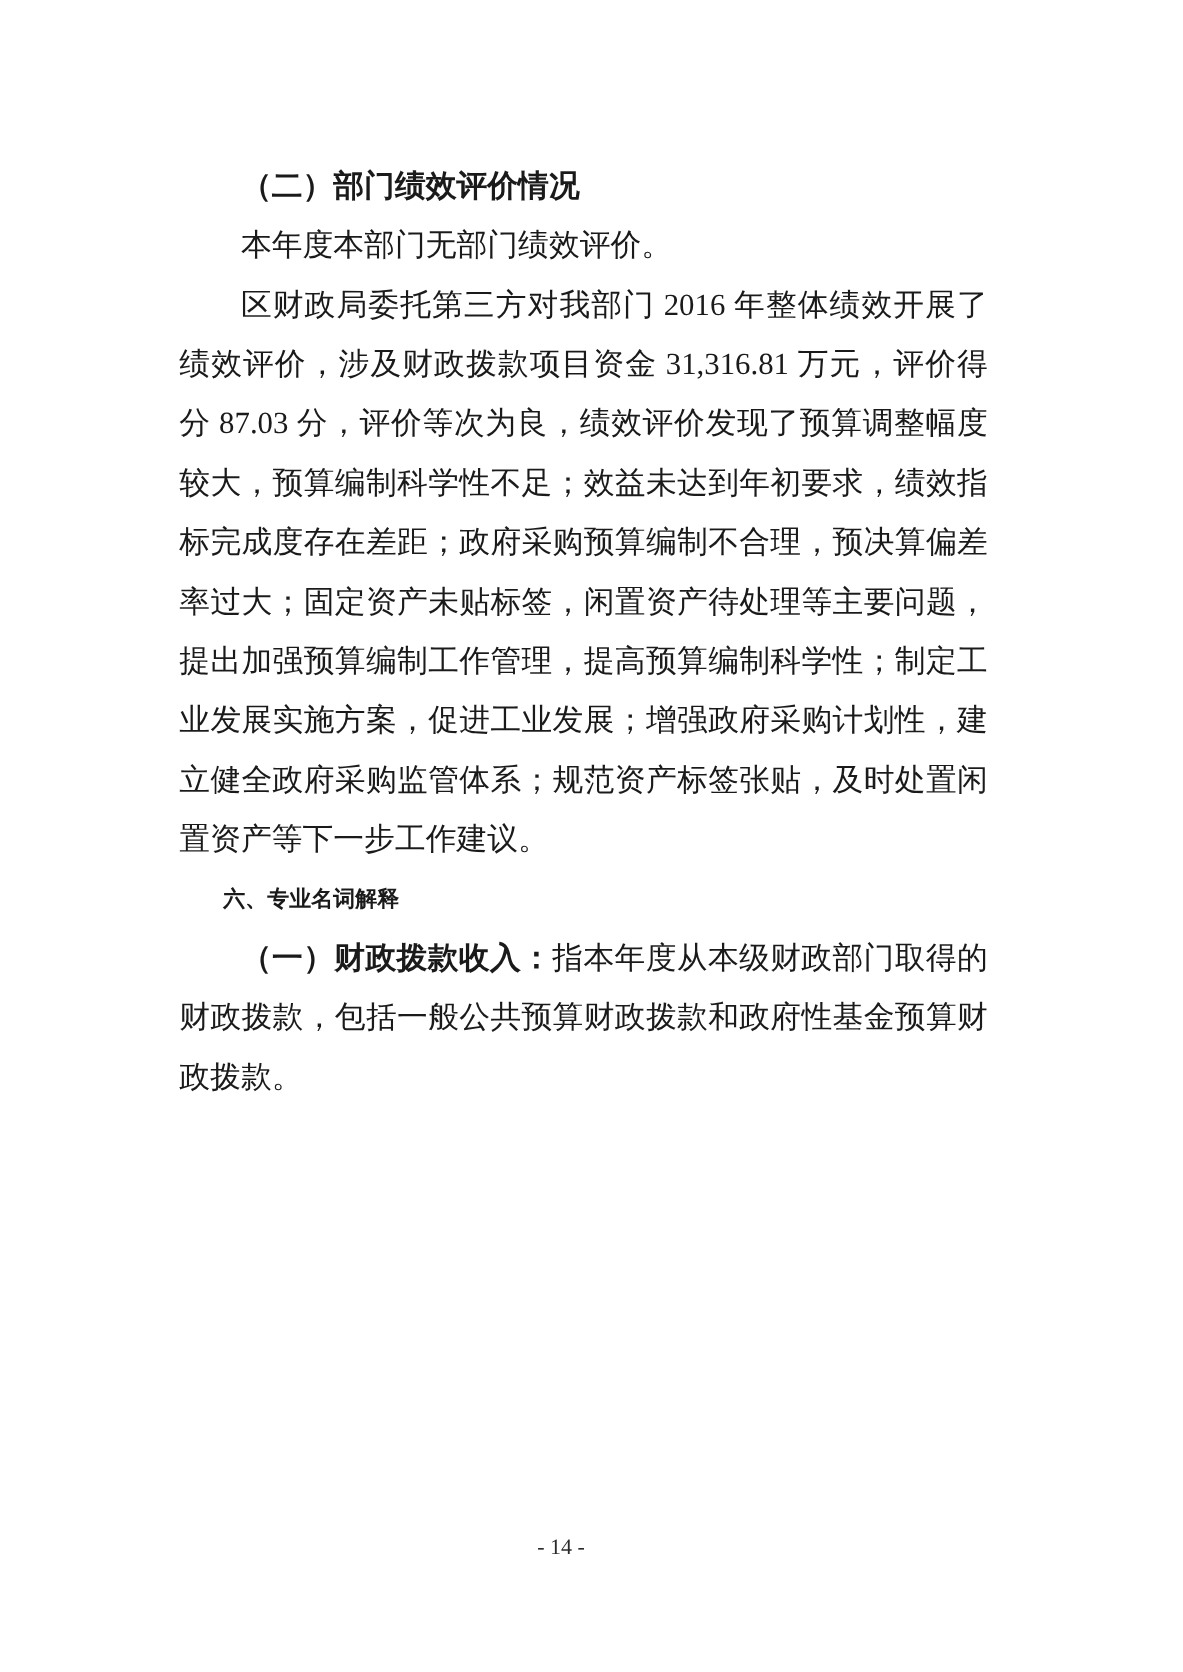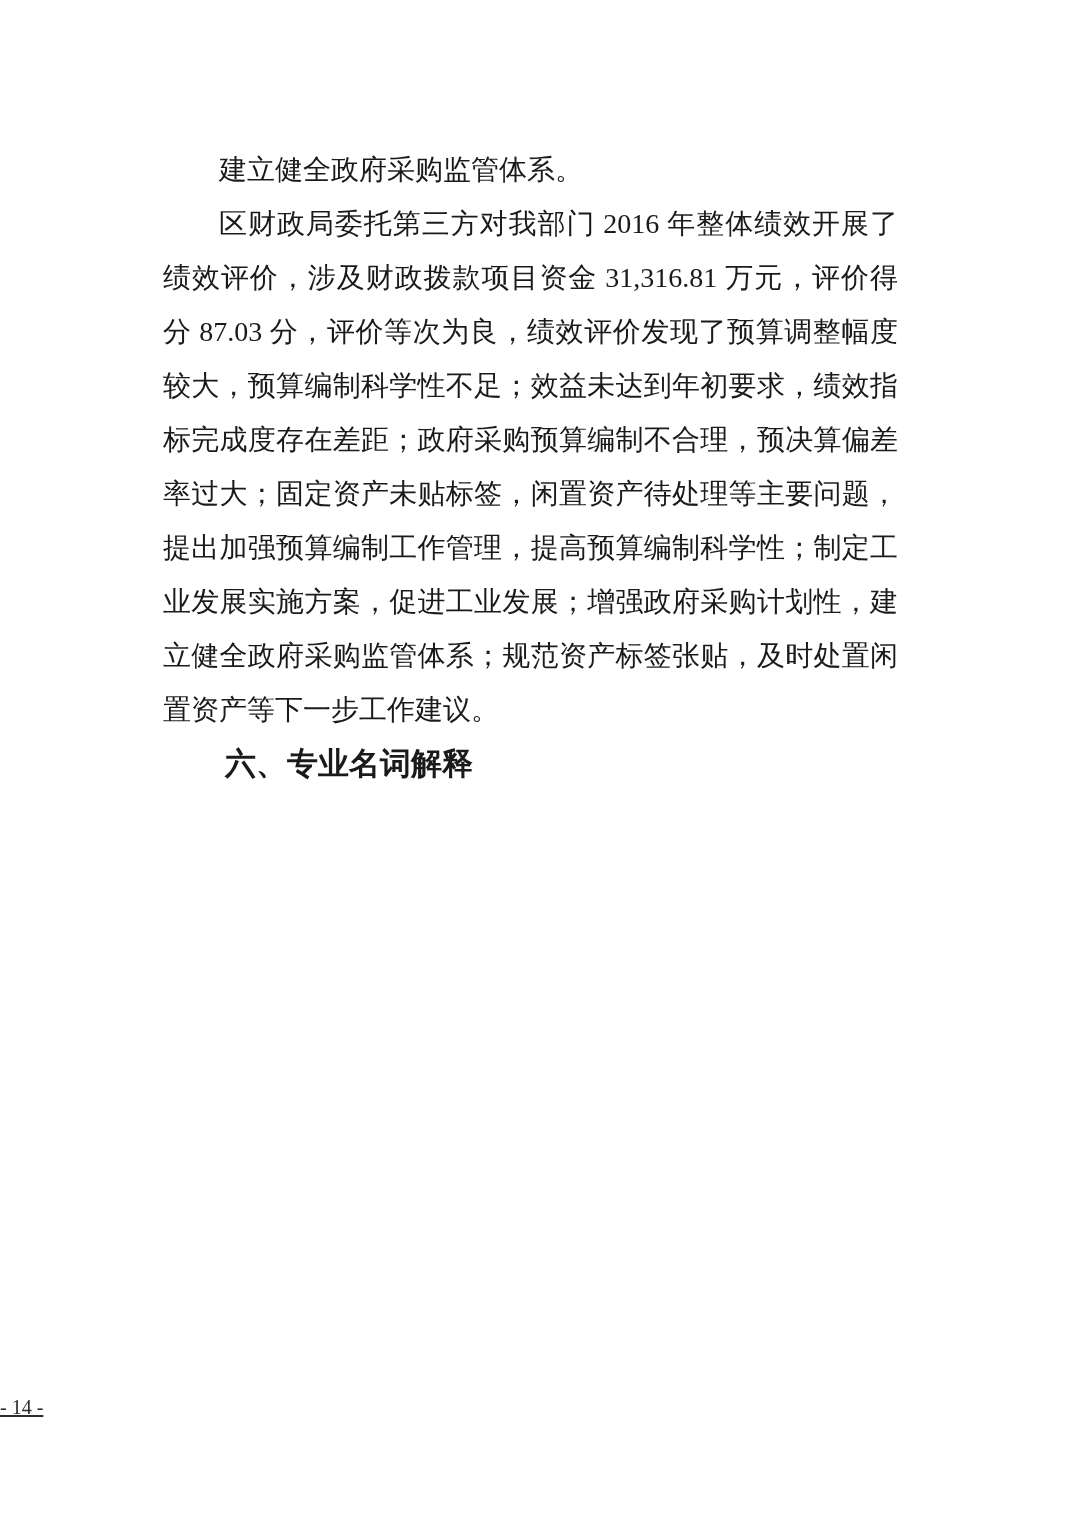--- a/index.html
+++ b/index.html
@@ -24,53 +24,54 @@
   .block {
     margin: 0;
     text-indent: 2em;
   }
   .subheading {
     font-weight: bold;
   }
   .heading {
     font-family: "Liberation Sans", "DejaVu Sans", sans-serif;
     font-weight: bold;
-    font-size: 31px;
+    font-size: 20px;
     text-align: left;
   }
   .term-label {
     font-weight: bold;
   }
   .page-footer {
     position: absolute;
     left: 0;
     top: 1396px;
     width: 1020px;
-    text-align: left;
+    text-align: center;
     font-family: "Liberation Serif", "DejaVu Serif", serif;
     font-size: 20px;
     color: #2b2b2b;
-    text-decoration: underline;
   }
 </style>
 </head>
 <body>
 
 <div class="page">
 
   <div class="content">
 
+    <p class="block subheading">（二）部门绩效评价情况</p>
 
-    <p class="block">建立健全政府采购监管体系。</p>
+    <p class="block">本年度本部门无部门绩效评价。</p>
 
 
     <p class="block">区财政局委托第三方对我部门 2016 年整体绩效开展了绩效评价，涉及财政拨款项目资金 31,316.81 万元，评价得分 87.03 分，评价等次为良，绩效评价发现了预算调整幅度较大，预算编制科学性不足；效益未达到年初要求，绩效指标完成度存在差距；政府采购预算编制不合理，预决算偏差率过大；固定资产未贴标签，闲置资产待处理等主要问题，提出加强预算编制工作管理，提高预算编制科学性；制定工业发展实施方案，促进工业发展；增强政府采购计划性，建立健全政府采购监管体系；规范资产标签张贴，及时处置闲置资产等下一步工作建议。</p>
 
     <p class="block heading">六、专业名词解释</p>
 
+    <p class="block"><span class="term-label">（一）财政拨款收入：</span><span>指本年度从本级财政部门取得的财政拨款，包括一般公共预算财政拨款和政府性基金预算财政拨款。</span></p>
 
 
 
   </div>
 
   <div class="page-footer">- 14 -</div>
 
 </div>
 
 </body></html>

